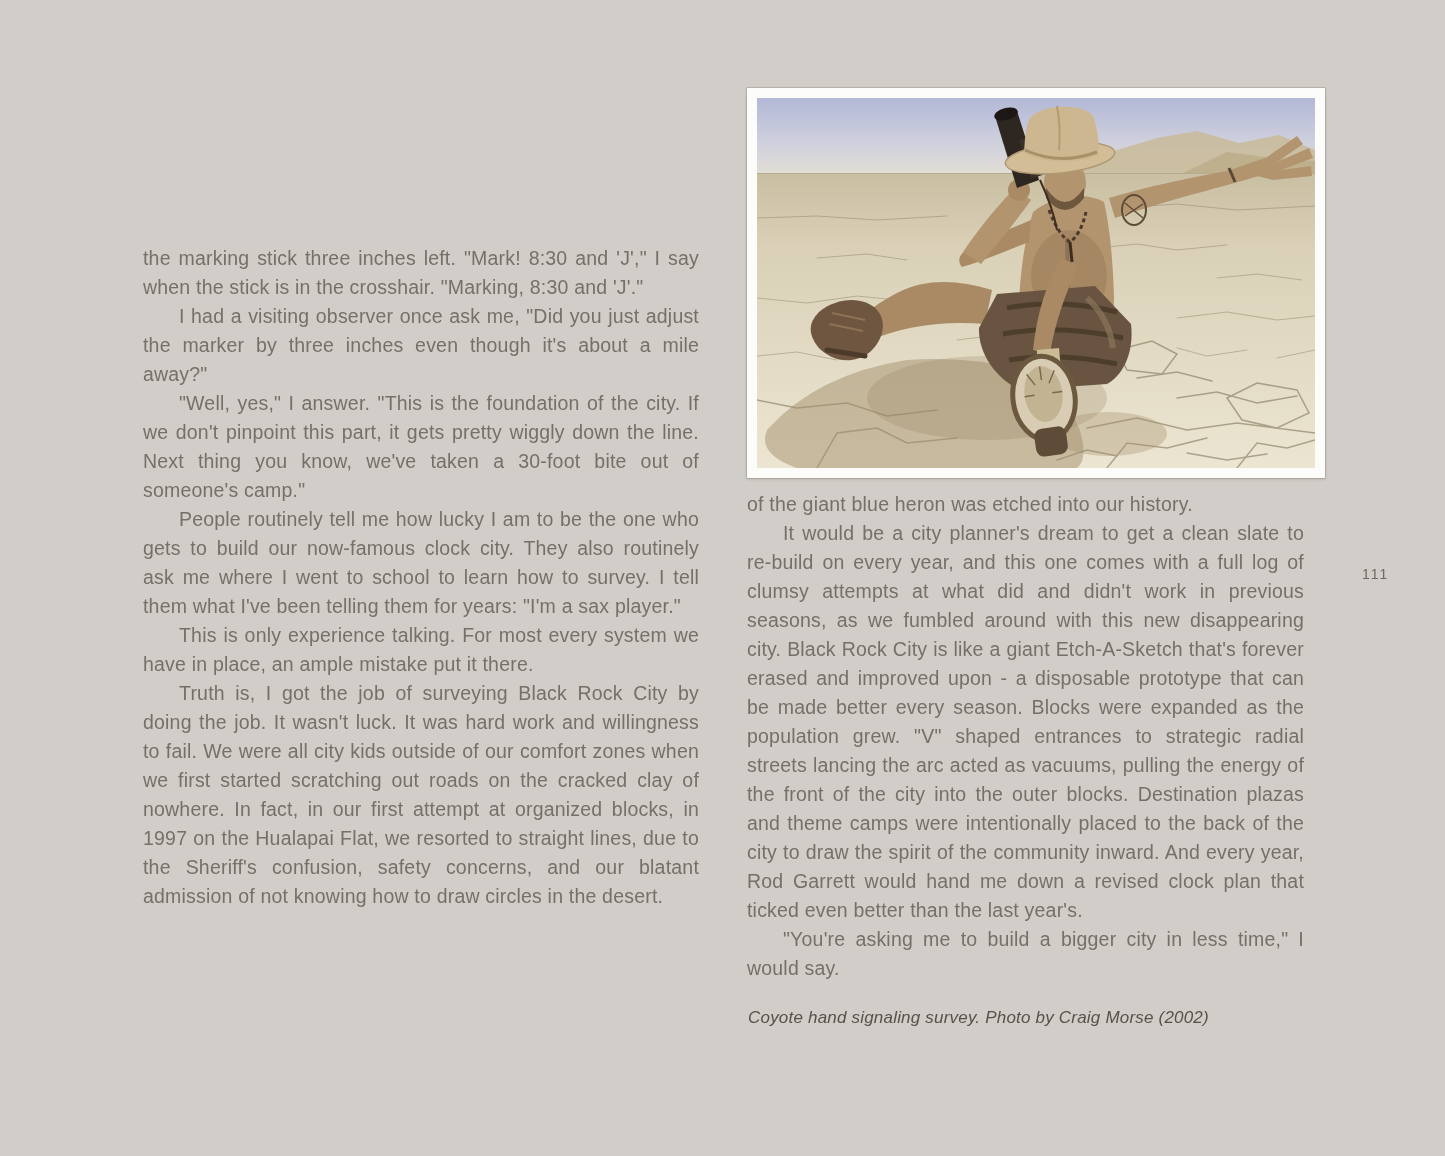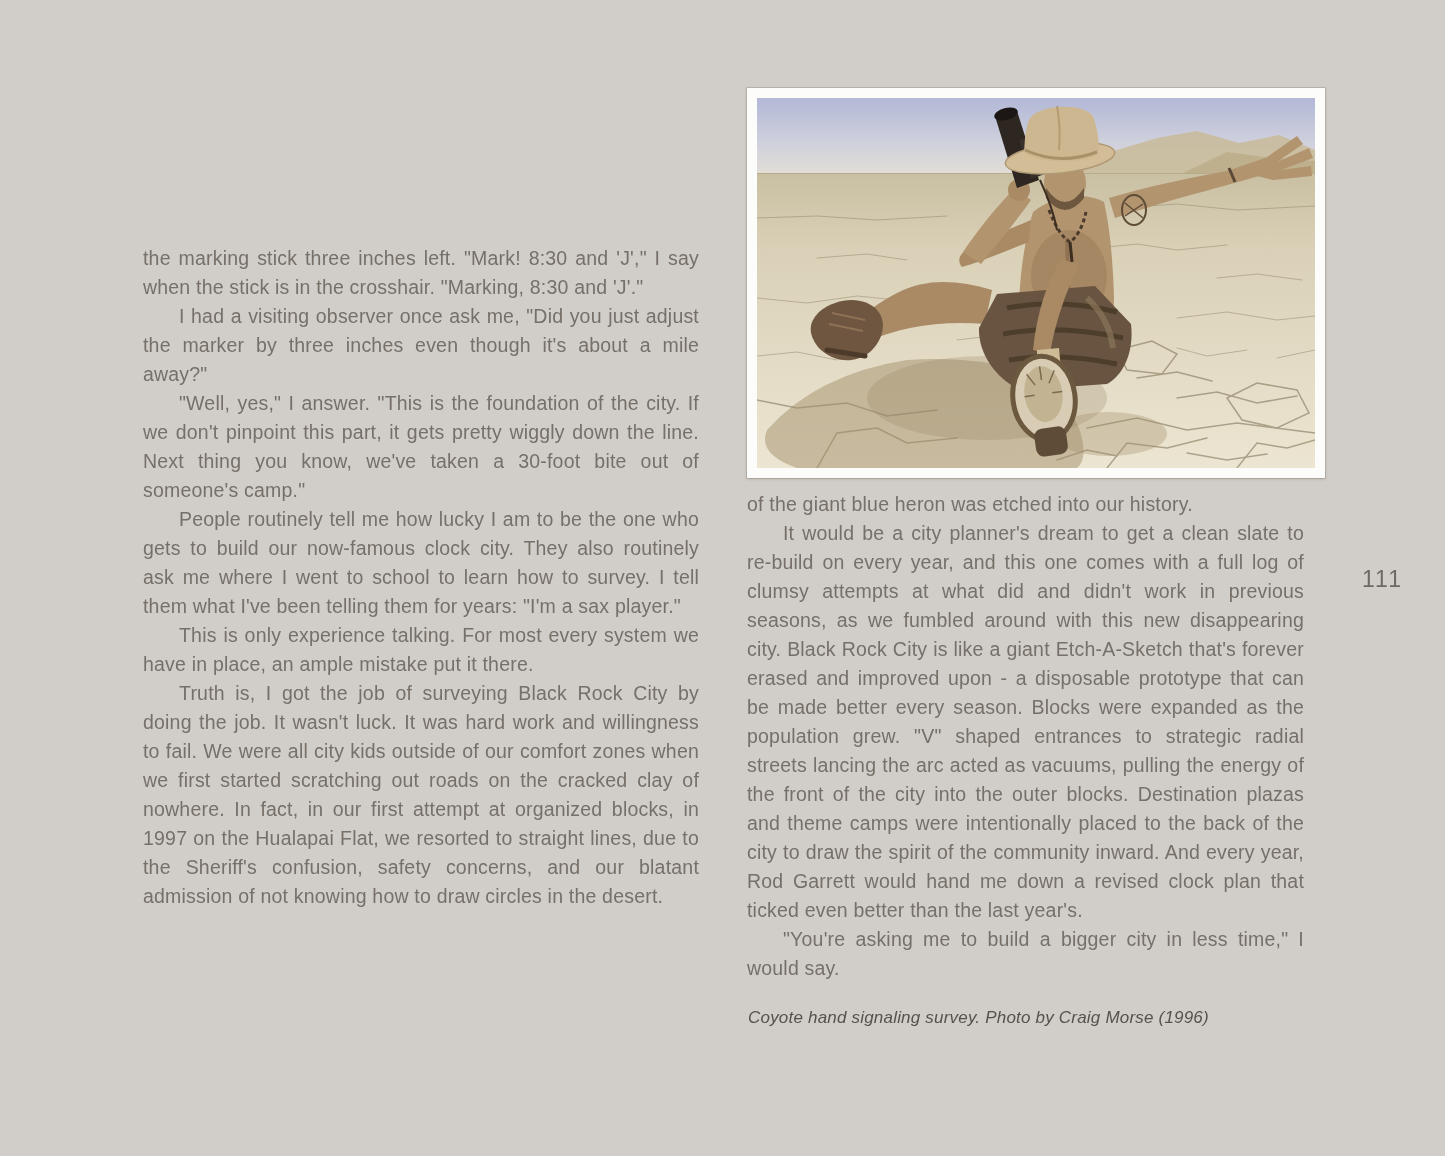--- a/index.html
+++ b/index.html
@@ -19,21 +19,21 @@
   .col p.para{margin:0;text-align:justify;}
   .col p.para.indent{text-indent:36px;}
   #left-col{left:143px;top:244px;width:556px;}
   #right-col{left:740px;top:490px;width:557px;margin-left:7px;}
   #caption{
     position:absolute;left:748px;top:1008px;width:557px;
     font-style:italic;font-size:17px;color:#56514b;letter-spacing:0.2px;
   }
   #page-number{
     position:absolute;left:1362px;top:566px;
-    font-size:23px;color:#6e6963;letter-spacing:2px;
+    font-size:14px;color:#6e6963;letter-spacing:2px;
   }
   #photo-frame{
     position:absolute;left:747px;top:88px;width:558px;height:370px;
     background:#fcfcfa;padding:10px;
     box-shadow:0 0 0 1px rgba(120,112,100,0.25), 0 1px 3px rgba(90,82,70,0.25);
   }
   #photo-frame svg{display:block;width:558px;height:370px;}
 </style>
 </head>
 <body style="background: rgb(209, 205, 200);">
@@ -172,17 +172,17 @@
       <p class="para indent">This is only experience talking. For most every system we have in place, an ample mistake put it there.</p>
       <p class="para indent">Truth is, I got the job of surveying Black Rock City by doing the job. It wasn't luck. It was hard work and willingness to fail. We were all city kids outside of our comfort zones when we first started scratching out roads on the cracked clay of nowhere. In fact, in our first attempt at organized blocks, in 1997 on the Hualapai Flat, we resorted to straight lines, due to the Sheriff's confusion, safety concerns, and our blatant admission of not knowing how to draw circles in the desert.</p>
     </div>
 
   <div id="right-col" class="col">
       <p class="para">of the giant blue heron was etched into our history.</p>
       <p class="para indent">It would be a city planner's dream to get a clean slate to re-build on every year, and this one comes with a full log of clumsy attempts at what did and didn't work in previous seasons, as we fumbled around with this new disappearing city. Black Rock City is like a giant Etch-A-Sketch that's forever erased and improved upon - a disposable prototype that can be made better every season. Blocks were expanded as the population grew. "V" shaped entrances to strategic radial streets lancing the arc acted as vacuums, pulling the energy of the front of the city into the outer blocks. Destination plazas and theme camps were intentionally placed to the back of the city to draw the spirit of the community inward. And every year, Rod Garrett would hand me down a revised clock plan that ticked even better than the last year's.</p>
       <p class="para indent">"You're asking me to build a bigger city in less time," I would say.</p>
     </div>
 
-  <div id="caption">Coyote hand signaling survey. Photo by Craig Morse (1996)</div>
+  <div id="caption">Coyote hand signaling survey. Photo by Craig Morse (2002)</div>
 
   <div id="page-number">111</div>
 
 </div>
 
 </body></html>

